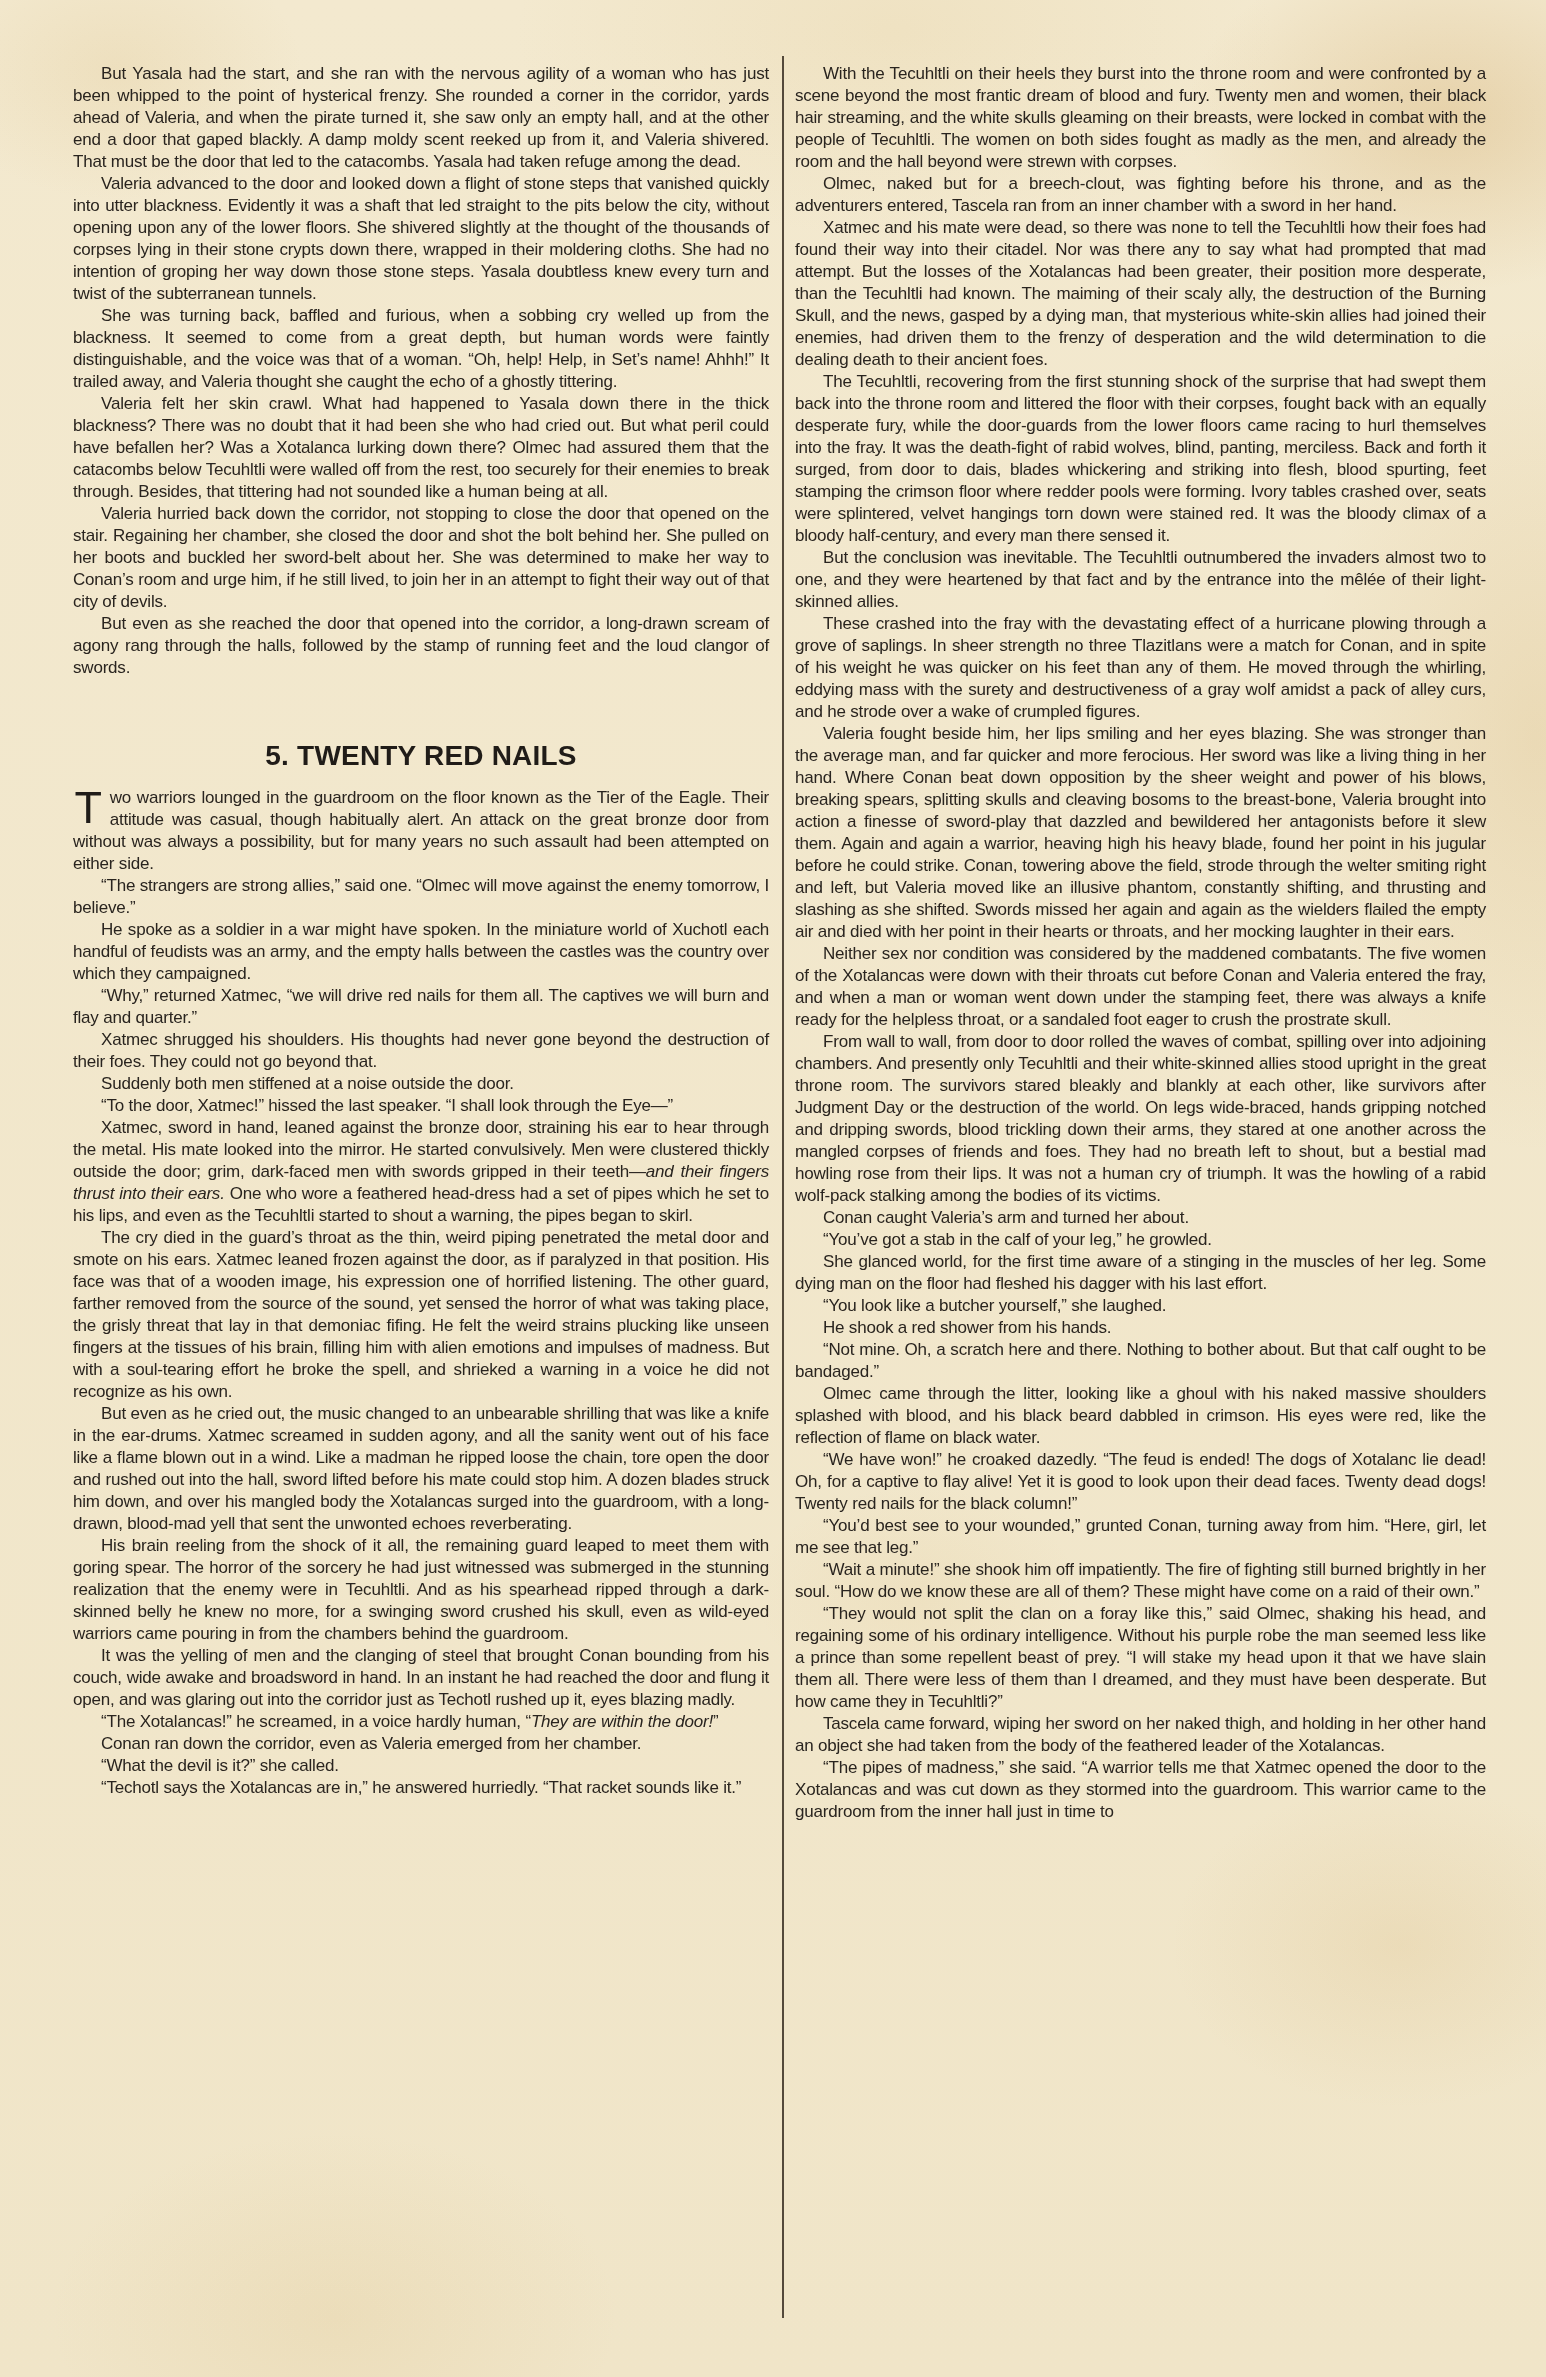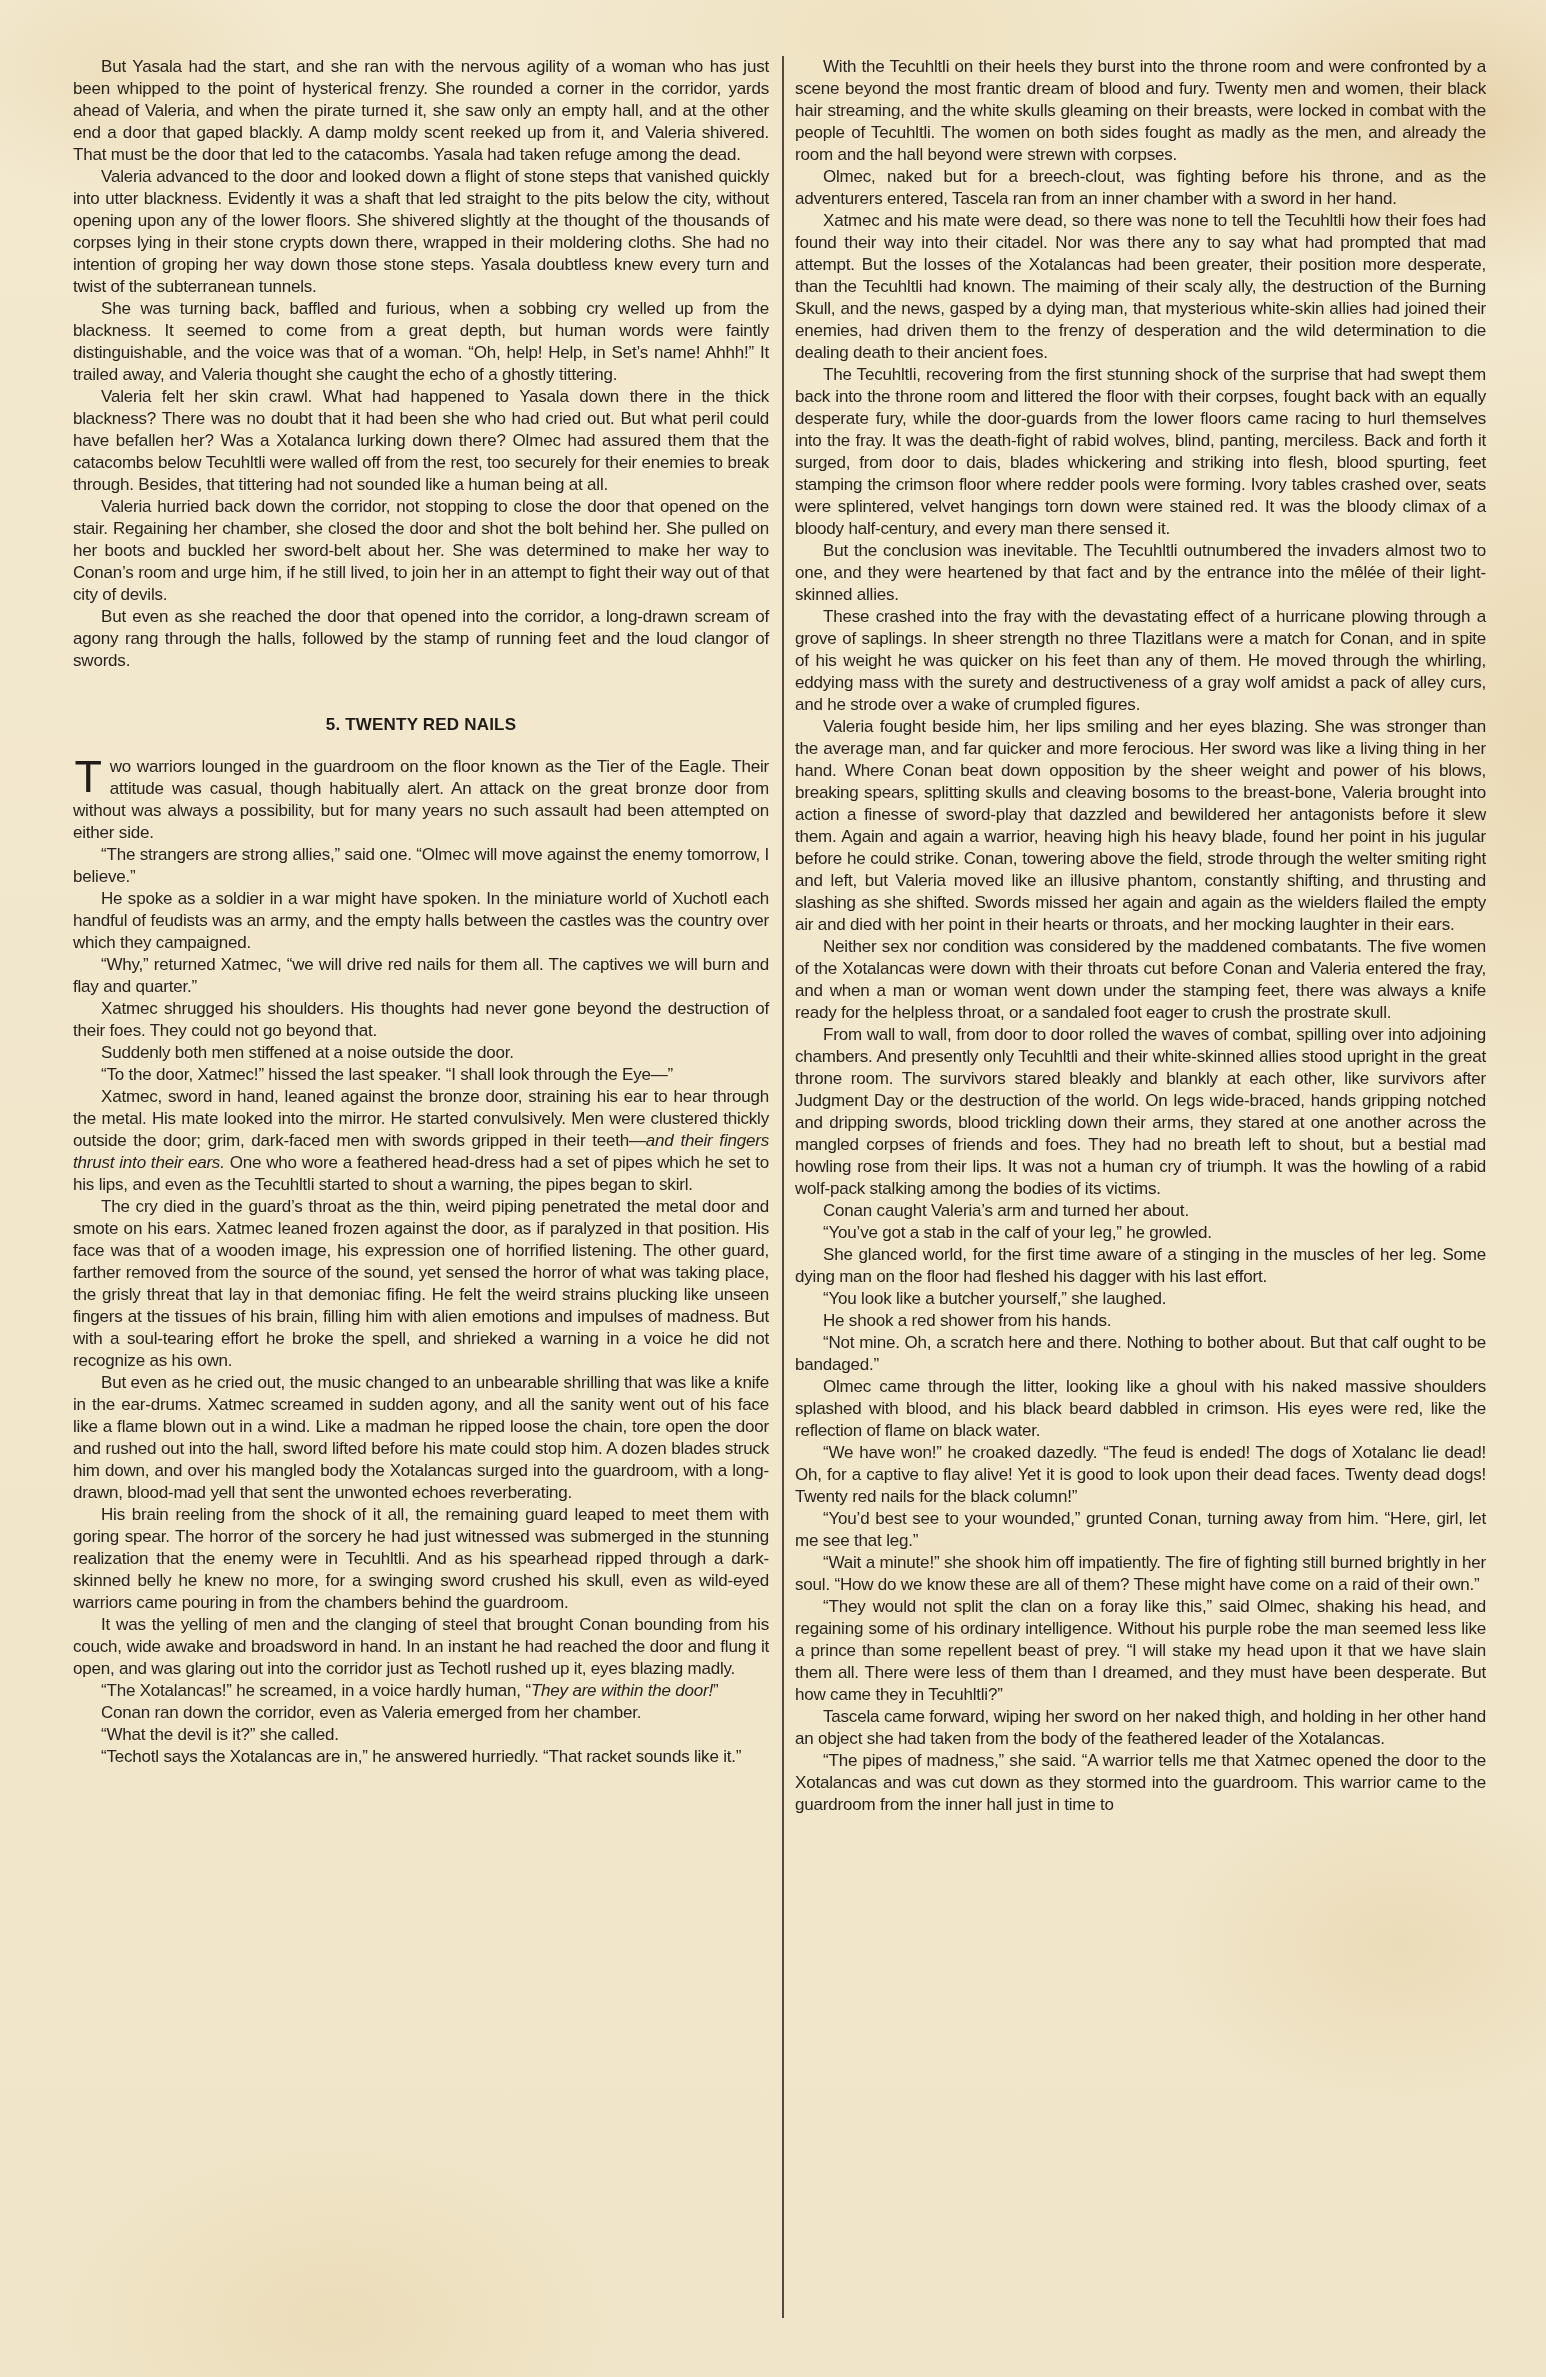--- a/index.html
+++ b/index.html
@@ -14,39 +14,39 @@
       radial-gradient(ellipse 327px 591px at 1536px 739px, rgba(203,161,88,0.20), rgba(203,161,88,0) 70%),
       radial-gradient(ellipse 327px 233px at 1400px 1945px, rgba(203,161,88,0.15), rgba(203,161,88,0) 70%),
       radial-gradient(ellipse 265px 187px at 117px 70px, rgba(208,172,100,0.16), rgba(208,172,100,0) 70%),
       radial-gradient(ellipse 405px 265px at 335px 2318px, rgba(208,172,100,0.14), rgba(208,172,100,0) 70%),
       radial-gradient(ellipse 545px 296px at 895px 31px, rgba(214,182,112,0.14), rgba(214,182,112,0) 70%),
       radial-gradient(ellipse 233px 156px at 918px 1595px, rgba(210,176,104,0.10), rgba(210,176,104,0) 70%),
       linear-gradient(#f3e9cf,#f0e5c8);
   }
   .col{
     position:absolute;
-    top:56px;
+    top:63px;
     text-align:justify;
     font-size:17px;
     line-height:22px;
     letter-spacing:-0.2px;
   }
   .col-left{left:73px;width:696px;}
   .col-right{left:795px;width:691px;}
   .divider{
     position:absolute;
     left:782px;top:56px;
     width:1.6px;height:2262px;
     background:rgba(56,46,34,0.85);
   }
   .para{margin:0;}
   .para.indent{text-indent:28px;}
   .chapter-heading{
-    margin:42px 0 20px 0;
-    font-size:17px;
+    margin:66px 0 20px 0;
+    font-size:28px;
     font-weight:bold;
     text-align:center;
     text-indent:0;
     letter-spacing:0.2px;
     color:#201c18;
   }
   .dropcap{
     float:left;
     font-size:45px;
     line-height:37px;

